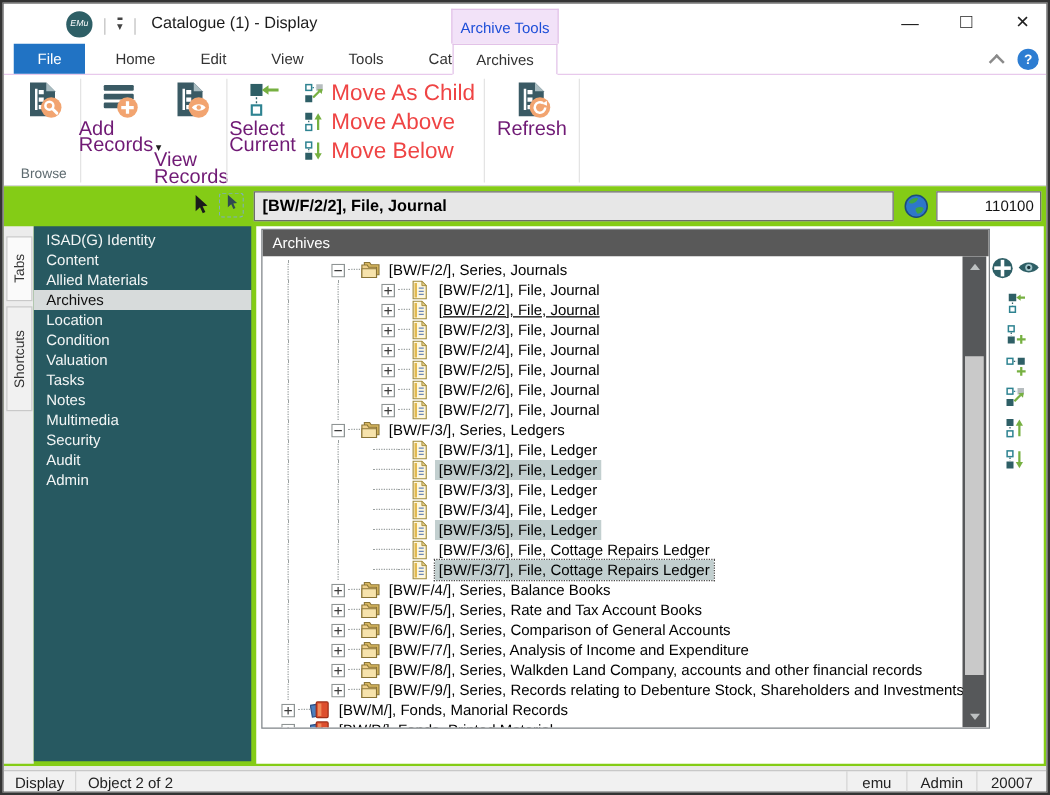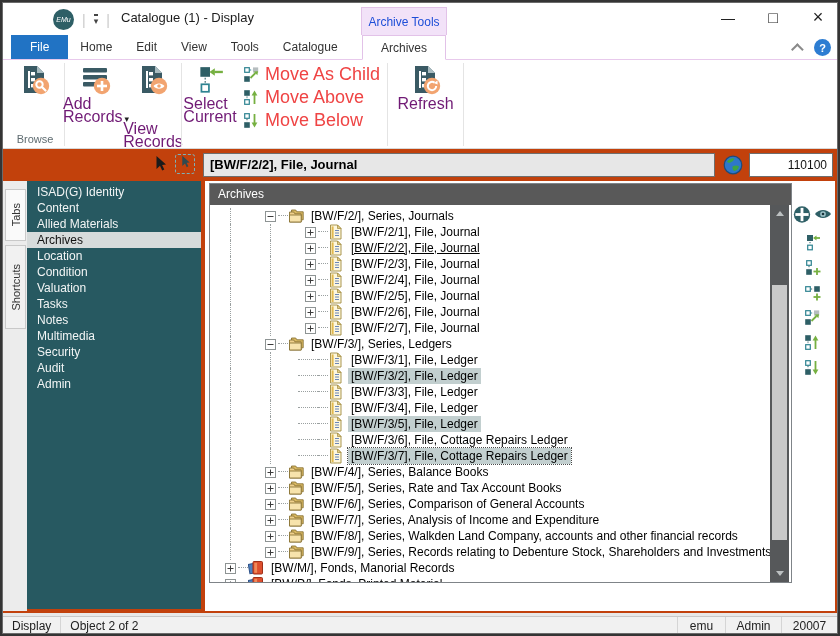--- a/index.html
+++ b/index.html
@@ -46,21 +46,21 @@
     border:none;}
   .bicon{width:30px;height:30px;margin:1px auto 2px auto;}
   .blabel{font-size:16px;line-height:13px;color:#701a75;text-align:left;white-space:normal;}
   .caret::after{content:"▾";font-size:9px;color:#1e1e1e;margin-left:2px;}
   .smallcol{display:flex;flex-direction:column;padding-top:2px;}
   .smallbtn{display:flex;align-items:center;gap:5px;height:23px;padding:0 6px;background:none;border:none;}
   .slabel{font-size:18px;color:#ef4444;white-space:nowrap;}
   .sicon{width:17px;height:17px;}
 
   
-  .main{position:absolute;left:0;top:146px;width:100%;height:464px;background:#c2410c;}
+  .main{position:absolute;left:0;top:146px;width:100%;height:464px;background:#84cc16;}
   .record-bar{position:absolute;left:0;top:2px;width:100%;height:28px;}
   .cursor1{position:absolute;left:150px;top:4px;width:14px;height:18px;}
   .cursor2{position:absolute;left:172px;top:3px;width:20px;height:20px;border:1px dashed #7FB0B6;
     border-radius:3px;display:flex;align-items:center;justify-content:center;}
   .rec-field{position:absolute;left:200px;top:2px;width:512px;height:24px;background:#E7E7E7;
     border:1px solid #6e6e6e;font-size:13px;font-weight:bold;color:#000;line-height:22px;padding-left:6px;}
   .globe{position:absolute;left:720px;top:4px;width:20px;height:20px;}
   .irn-box{position:absolute;left:746px;top:2px;width:84px;height:24px;background:#fff;
     border:1px solid #6e6e6e;font-size:12px;color:#111;text-align:right;line-height:22px;padding-right:5px;}
 
@@ -136,21 +136,21 @@
     <div class="wtitle">Catalogue (1) - Display</div>
     <div class="ctx-group">Archive Tools</div>
     <div class="winbtns">
       <span class="winbtn">—</span>
       <span class="winbtn" style="font-size:16px;">□</span>
       <span class="winbtn" style="font-size:18px;">×</span>
     </div>
   </div>
 
   <div class="tabrow">
-    <div id="tabs-flow" style="display:flex;">
+    <div id="tabs-flow" style="display:flex;gap:12px;">
         <div class="rtab file">File</div>
         <div class="rtab">Home</div>
         <div class="rtab">Edit</div>
         <div class="rtab">View</div>
         <div class="rtab">Tools</div>
         <div class="rtab">Catalogue</div>
       </div>
     <div class="tab-right">
       <span class="collapse-chev"></span>
       <span class="helpbtn">?</span>

